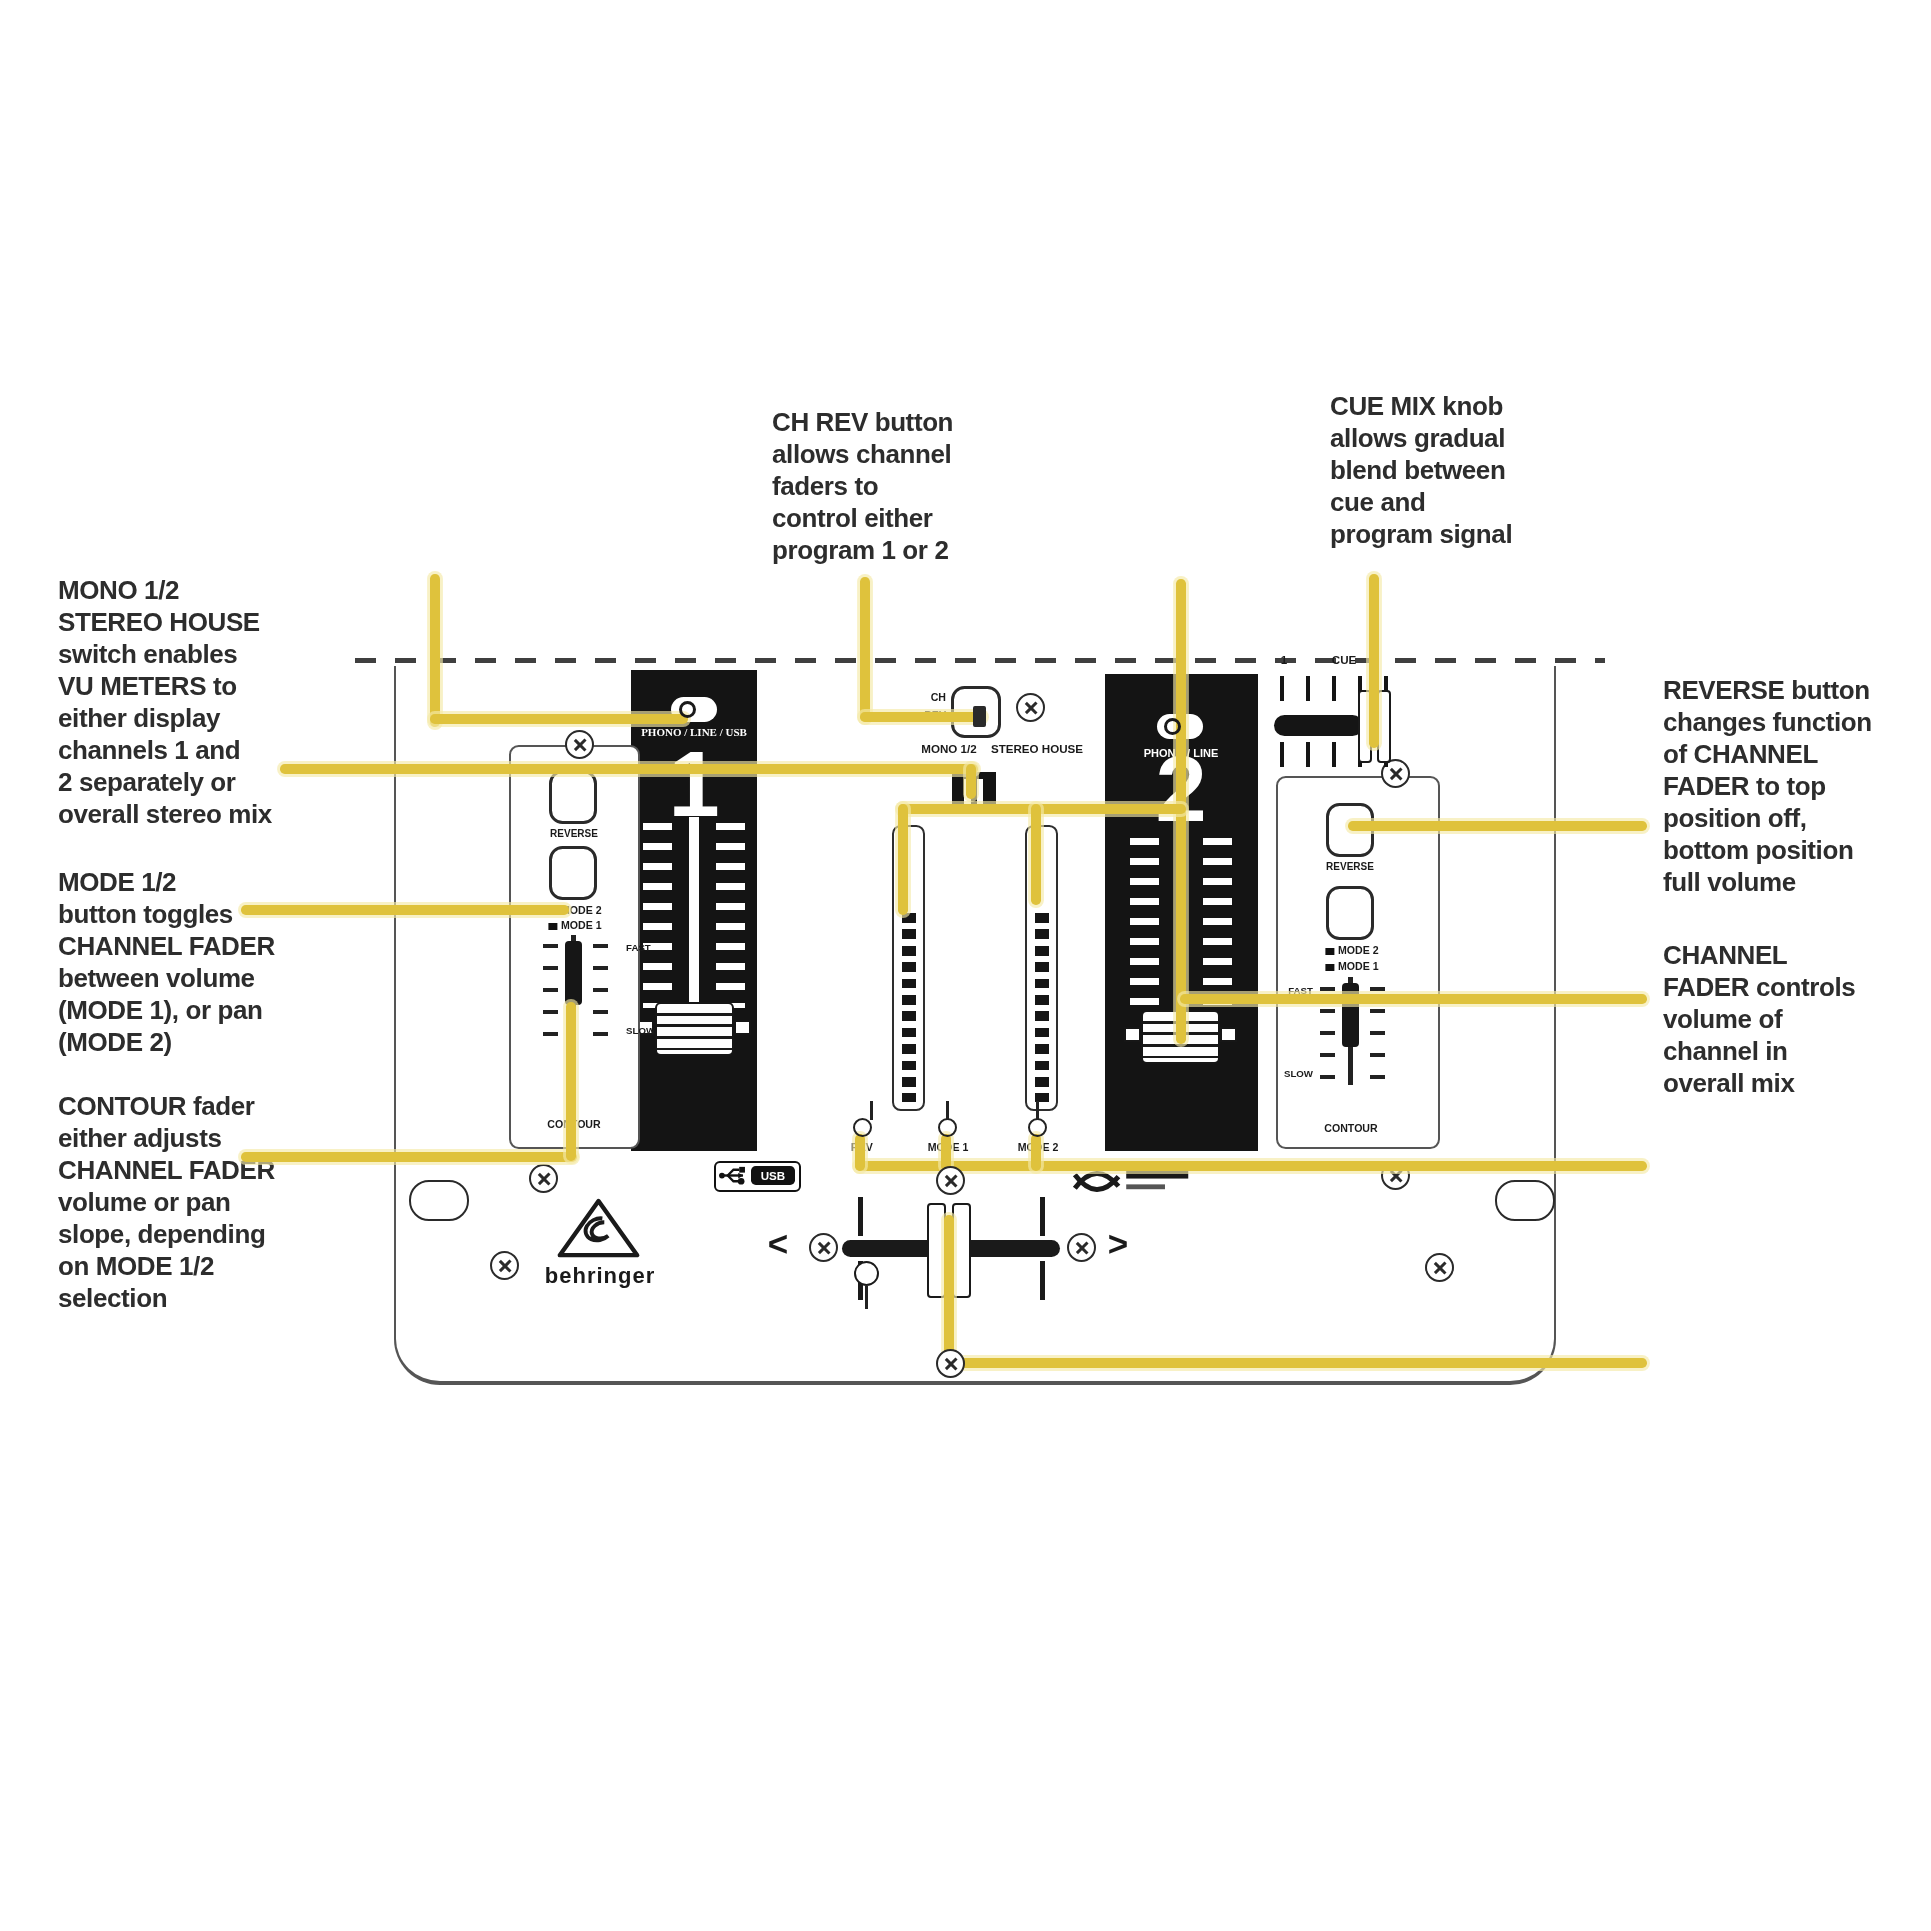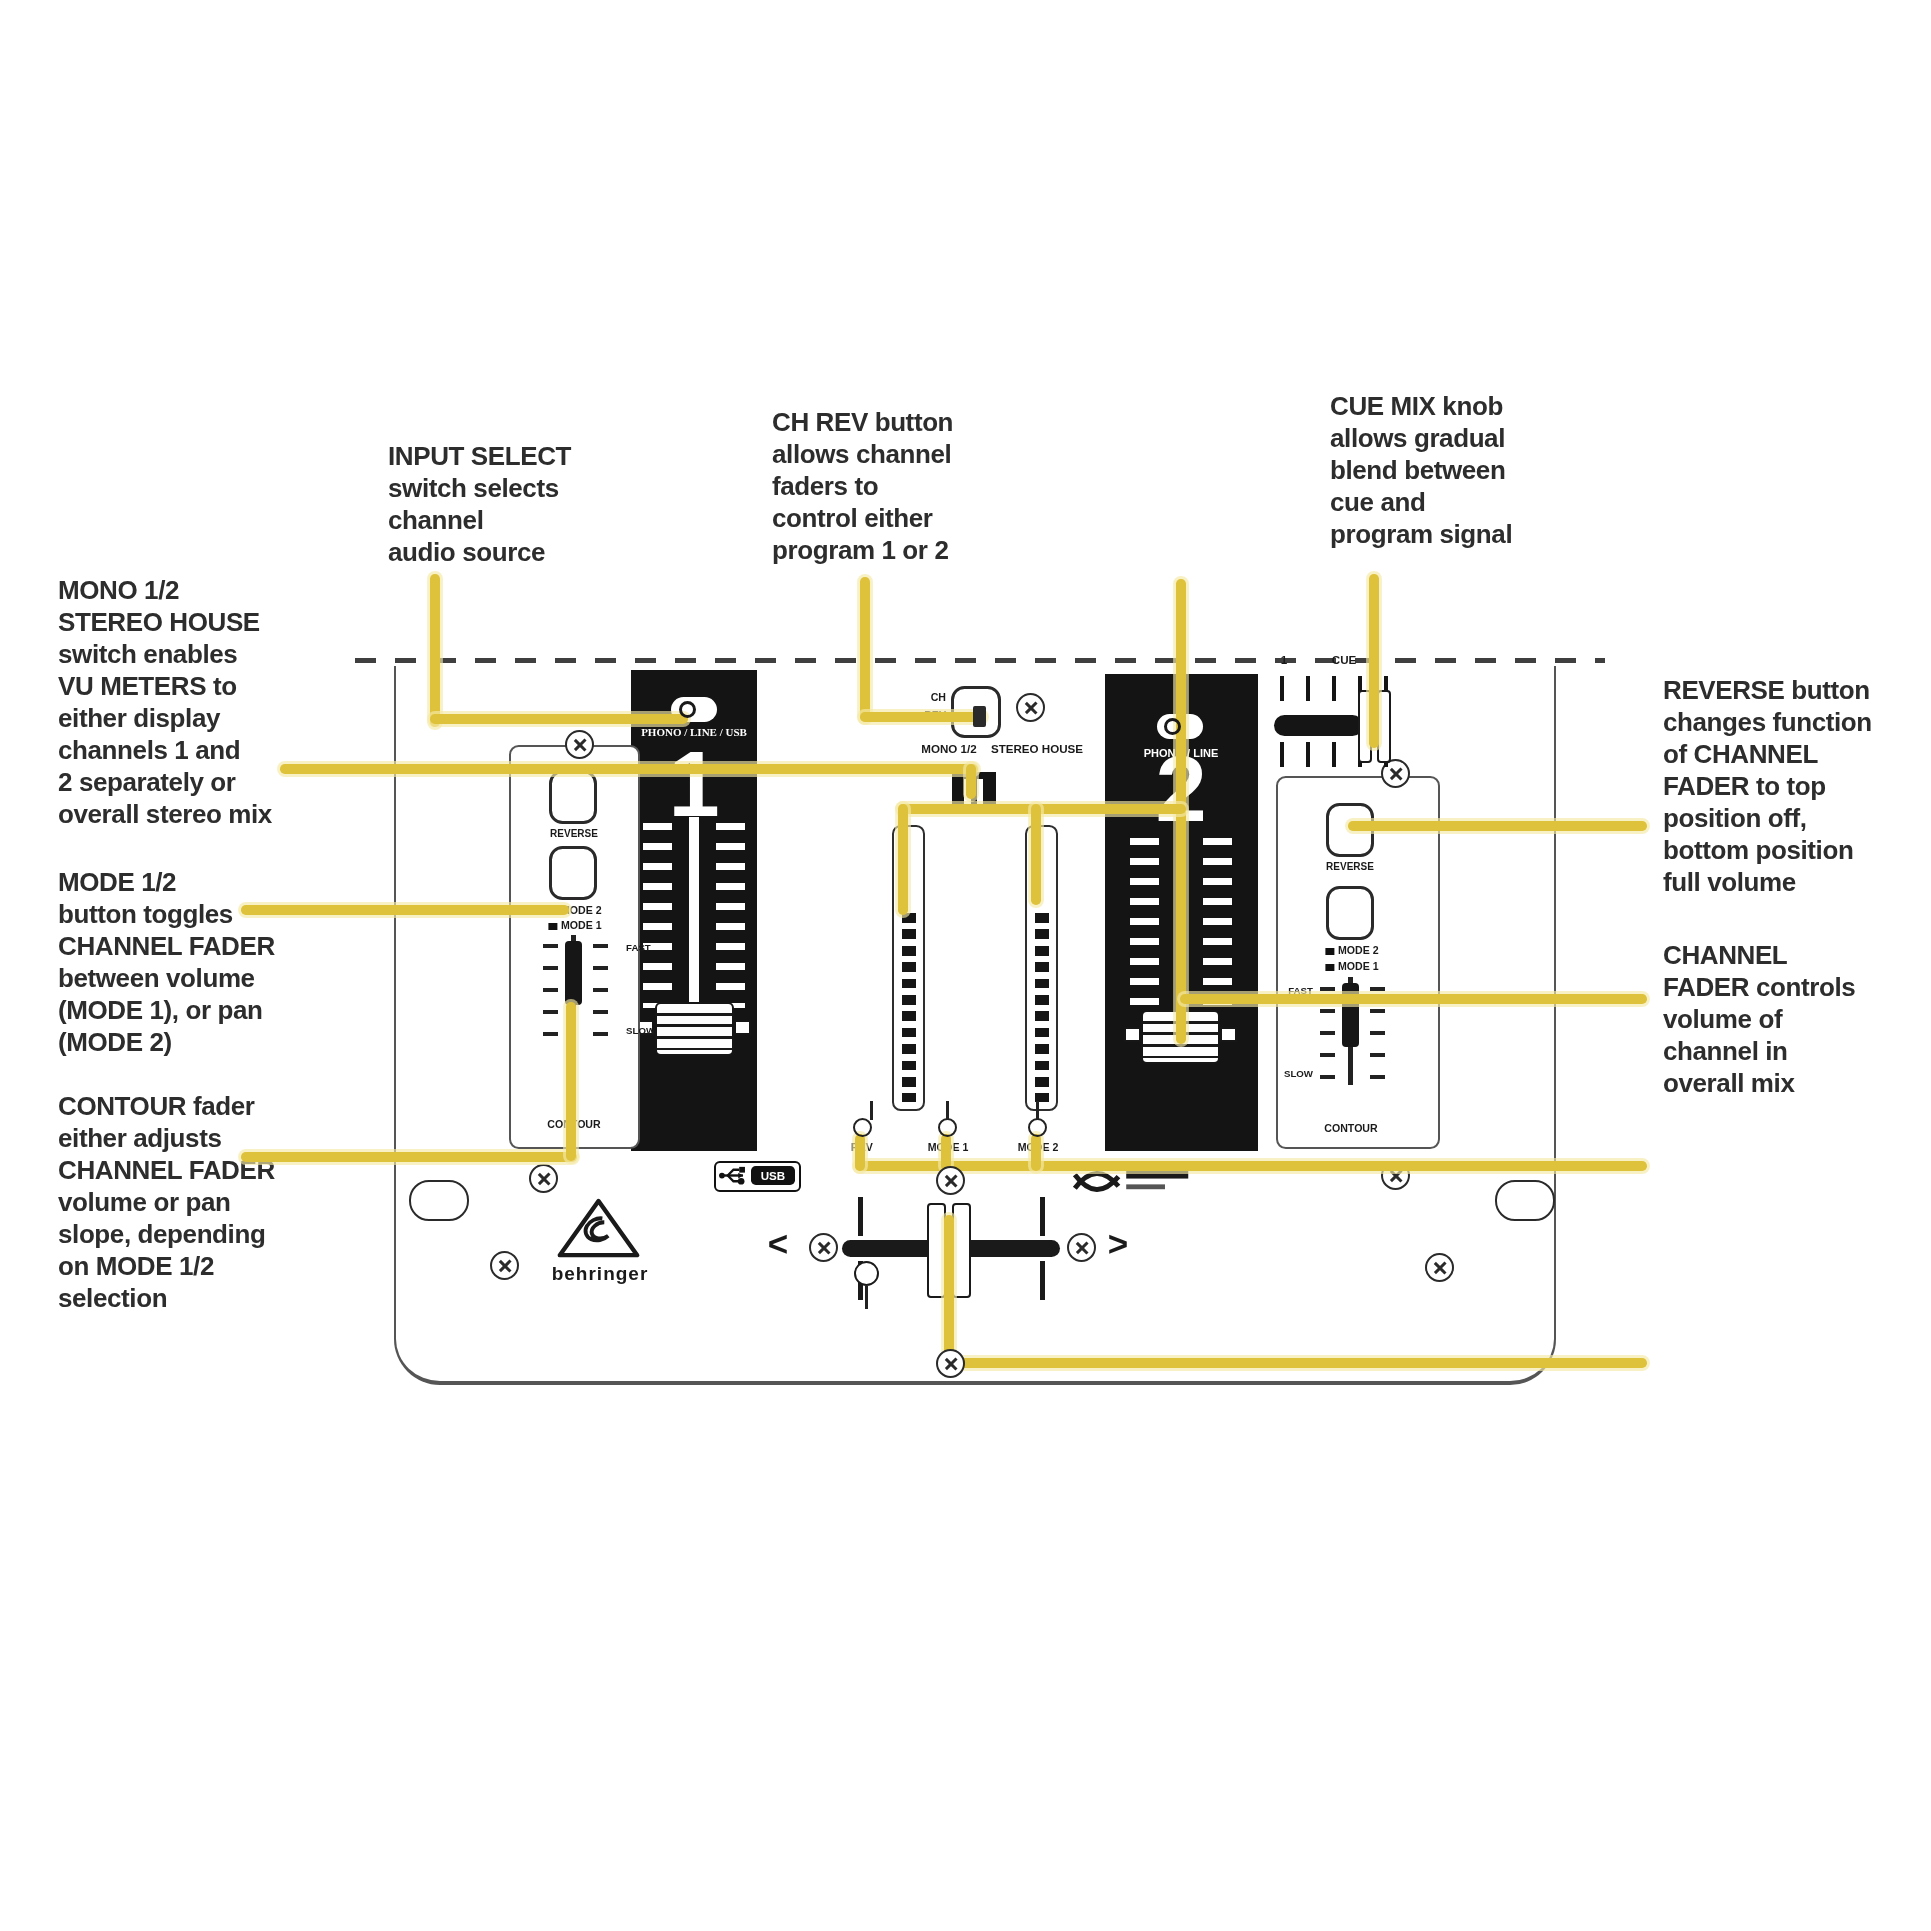--- a/index.html
+++ b/index.html
@@ -183,21 +183,21 @@
     <path d="M5 28 C20 8, 35 8, 50 26" stroke="#1a1a1a" stroke-width="5" fill="none"></path>
     <path d="M5 14 C20 34, 35 34, 50 16" stroke="#1a1a1a" stroke-width="5" fill="none"></path>
     <rect x="58" y="10" width="64" height="8" fill="#1a1a1a"></rect>
     <rect x="58" y="24" width="40" height="5" fill="#555"></rect>
   </svg>
 
   <svg width="89" height="70" viewBox="0 0 92 72" style="position:absolute;left:554px;top:1195px;">
     <path d="M46 6 L86 62 L6 62 Z" fill="none" stroke="#1a1a1a" stroke-width="4.5" stroke-linejoin="round"></path>
     <path d="M52 28 a11 8 -20 1 0 4 14 a14 11 -20 1 1 -6 -18" fill="none" stroke="#1a1a1a" stroke-width="4"></path>
   </svg>
-  <div class="lbl" style="left:600px;top:1263px;font-size:19px;letter-spacing:1px;">behringer</div>
+  <div class="lbl" style="left:600px;top:1263px;font-size:22px;letter-spacing:1px;">behringer</div>
 
   <div class="abs" style="left:409px;top:1180px;width:60px;height:41px;border:2.9px solid #2a2a2a;border-radius:20px;box-sizing:border-box;"></div>
   <div class="abs" style="left:1495px;top:1180px;width:60px;height:41px;border:2.9px solid #2a2a2a;border-radius:20px;box-sizing:border-box;"></div>
   <div class="screw" style="left:529px;top:1164px;"></div>
   <div class="screw" style="left:1381px;top:1161px;"></div>
   <div class="screw" style="left:490px;top:1251px;"></div>
   <div class="screw" style="left:1425px;top:1253px;"></div>
 
   <div class="yl" style="left:430px;top:574px;width:9.7px;height:153px;"></div>
   <div class="yl" style="left:430px;top:714px;width:258px;height:9.7px;"></div>
@@ -218,24 +218,20 @@
   <div class="yl" style="left:1180px;top:994px;width:467px;height:9.7px;"></div>
   <div class="yl" style="left:855px;top:1161px;width:792px;height:9.7px;"></div>
   <div class="yl" style="left:855px;top:1134px;width:9.7px;height:37px;"></div>
   <div class="yl" style="left:941px;top:1134px;width:9.7px;height:37px;"></div>
   <div class="yl" style="left:1031px;top:1134px;width:9.7px;height:37px;"></div>
   <div class="yl" style="left:944px;top:1215px;width:9.7px;height:154px;"></div>
   <div class="yl" style="left:944px;top:1358px;width:703px;height:9.7px;"></div>
   <div class="screw onyellow" style="left:936px;top:1166px;"></div>
   <div class="screw onyellow" style="left:936px;top:1349px;"></div>
 
-  <div class="callout" style="left:388px;top:440px;width:232px;">INPUT SELECT
-switch selects
-channel
-audio source</div>
   <div class="callout" style="left:772px;top:406px;width:222px;">CH REV button
 allows channel
 faders to
 control either
 program 1 or 2</div>
   <div class="callout" style="left:1330px;top:390px;width:232px;">CUE MIX knob
 allows gradual
 blend between
 cue and
 program signal</div>

